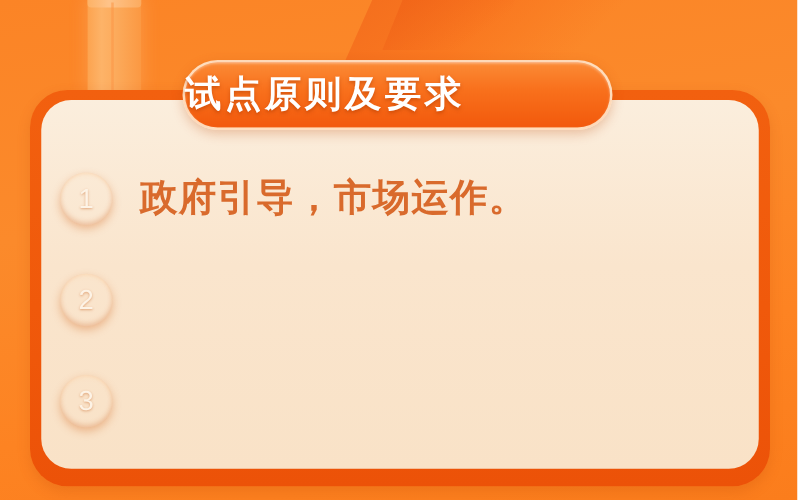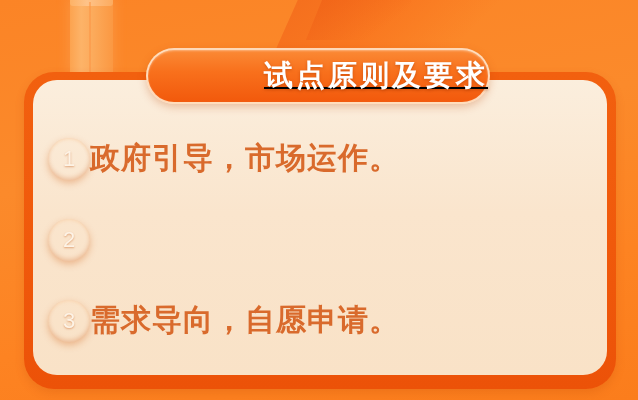--- a/index.html
+++ b/index.html
@@ -100,23 +100,22 @@
     top:48px;
     width:344px;
     height:56px;
     border-radius:28px;
     background:linear-gradient(180deg,#fb8a35 0%,#f8701c 42%,#f2590c 100%);
     border:2px solid rgba(255,228,200,.92);
     box-shadow:0 3px 9px rgba(190,70,0,.28),
                inset 0 1px 2px rgba(255,255,255,.35);
     display:flex;
     align-items:center;
-    justify-content:flex-end;
+    justify-content:flex-start;
     z-index:5;
-    text-decoration:underline;
   }
   .title-pill .title-text {
     color:#ffffff;
     font-size:29px;
     font-weight:bold;
     letter-spacing:3px;
     text-shadow:0 1px 3px rgba(170,55,0,.5);
     white-space:nowrap;
   }
 
@@ -148,20 +147,21 @@
     justify-content:center;
   }
   .badge .num {
     color:#fdf3e6;
     font-size:22px;
     font-weight:normal;
     line-height:1;
     text-shadow:0 1px 2px rgba(190,80,10,.45);
   }
   .row-text {
+    margin-left:22px;
     color:#d96a2c;
     font-size:30px;
     font-weight:bold;
     letter-spacing:1px;
     white-space:nowrap;
   }
 </style>
 </head>
 <body>
 
@@ -194,18 +194,17 @@
     <div class="row">
       <div class="badge">
         <span class="num">2</span>
       </div>
     </div>
 
     <div class="row">
       <div class="badge">
         <span class="num">3</span>
       </div>
-      <span class="row-text">需求导向，自愿申请。</span>
     </div>
 
   </div>
 
 </div>
 
 </body></html>

